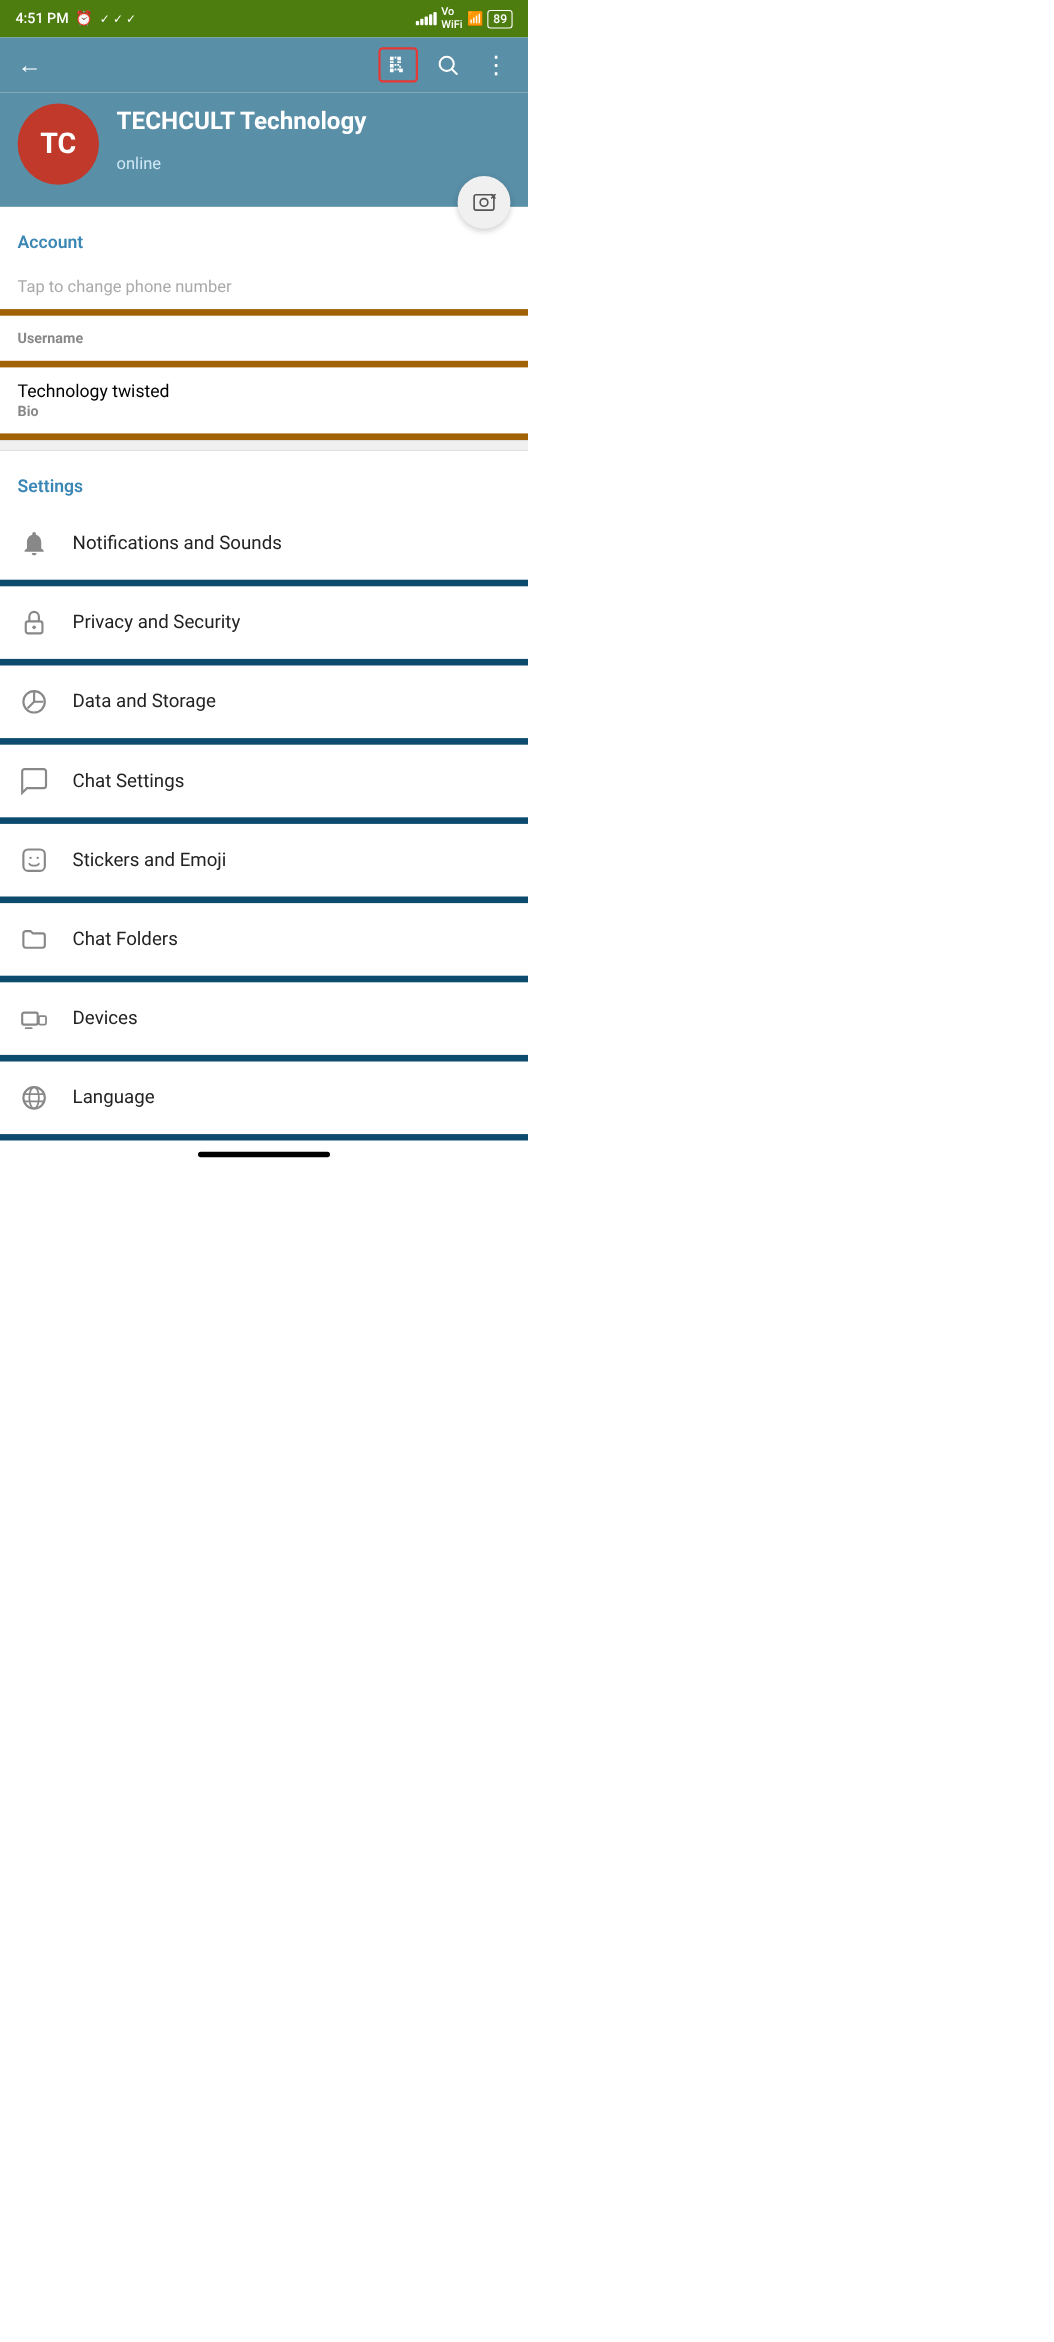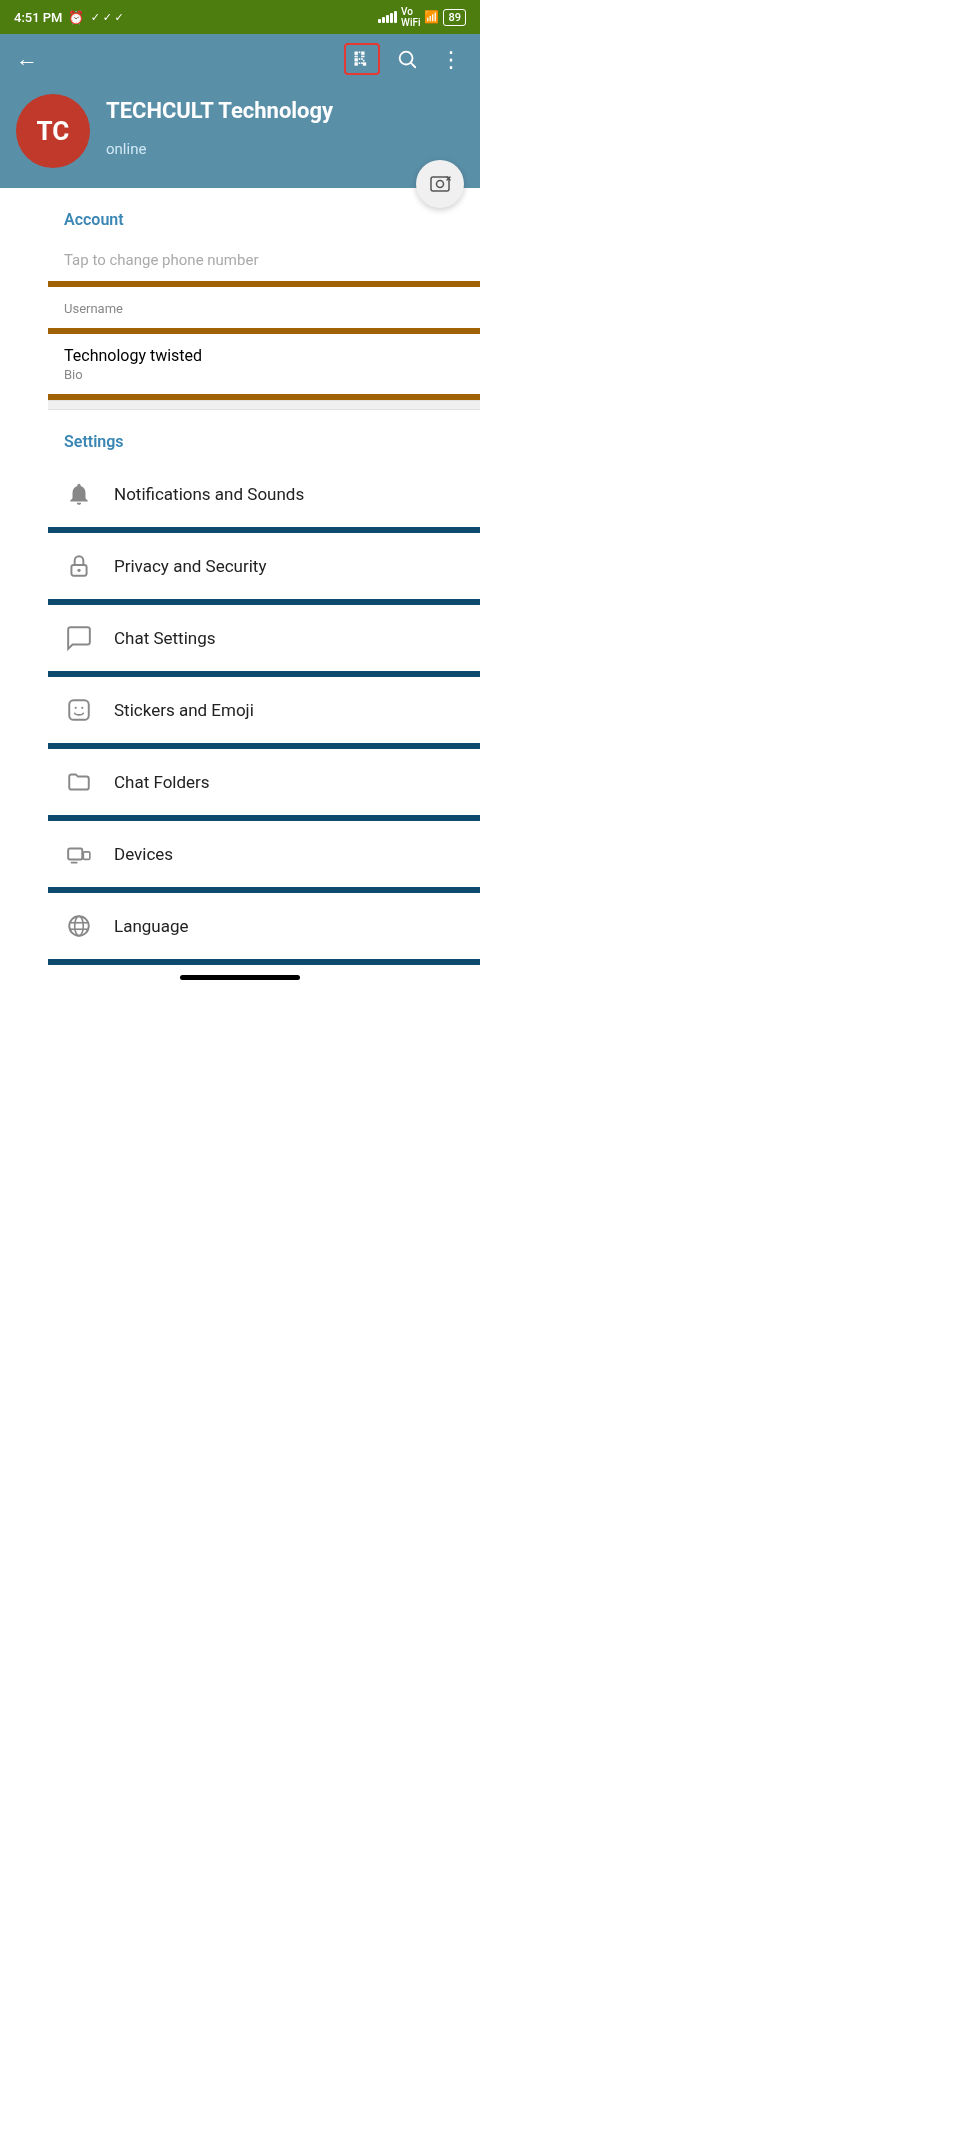--- a/index.html
+++ b/index.html
@@ -101,21 +101,21 @@
       background: #f0f0f0;
       display: flex;
       align-items: center;
       justify-content: center;
       box-shadow: 0 2px 6px rgba(0,0,0,0.2);
       cursor: pointer;
       z-index: 10;
     }
 
     
-    .content { background: #fff; padding-left: 48px; }
+    .content { background: #fff; }
 
     .section-label {
       font-size: 16px;
       font-weight: 600;
       color: #3a86b4;
       padding: 22px 16px 10px 16px;
     }
 
     .info-row {
       padding: 12px 16px;
@@ -123,20 +123,21 @@
     }
     .info-row-value {
       font-size: 16px;
       color: #000;
       font-weight: 400;
     }
     .info-row-label {
       font-size: 13px;
       color: #888;
       margin-top: 2px;
+      font-weight: bold;
     }
     .info-row-hint {
       font-size: 15px;
       color: #aaa;
     }
 
     .divider-section {
       height: 10px;
       background: #f0f0f0;
       border-top: 1px solid #e0e0e0;
@@ -298,20 +299,31 @@
     <div class="settings-icon">
       <svg width="26" height="26" viewBox="0 0 24 24" fill="none">
         <rect x="5" y="11" width="14" height="10" rx="2" stroke="#888" stroke-width="1.8" fill="none"></rect>
         <path d="M8 11V7a4 4 0 0 1 8 0v4" stroke="#888" stroke-width="1.8" fill="none"></path>
         <circle cx="12" cy="16" r="1.5" fill="#888"></circle>
       </svg>
     </div>
     <span class="settings-item-label">Privacy and Security</span>
   </div>
 
+  <div class="settings-item">
+    <div class="settings-icon">
+      <svg width="26" height="26" viewBox="0 0 24 24" fill="none">
+        <circle cx="12" cy="12" r="9" stroke="#888" stroke-width="1.8" fill="none"></circle>
+        <path d="M12 12 L12 4" stroke="#888" stroke-width="1.8" stroke-linecap="round"></path>
+        <path d="M12 12 L19 12" stroke="#888" stroke-width="1.8" stroke-linecap="round"></path>
+        <path d="M12 12 L7 17" stroke="#888" stroke-width="1.8" stroke-linecap="round"></path>
+      </svg>
+    </div>
+    <span class="settings-item-label">Data and Storage</span>
+  </div>
 
   <div class="settings-item">
     <div class="settings-icon">
       <svg width="26" height="26" viewBox="0 0 24 24" fill="none">
         <path d="M20 2H4c-1.1 0-2 .9-2 2v18l4-4h14c1.1 0 2-.9 2-2V4c0-1.1-.9-2-2-2z" stroke="#888" stroke-width="1.8" fill="none"></path>
       </svg>
     </div>
     <span class="settings-item-label">Chat Settings</span>
   </div>
 

